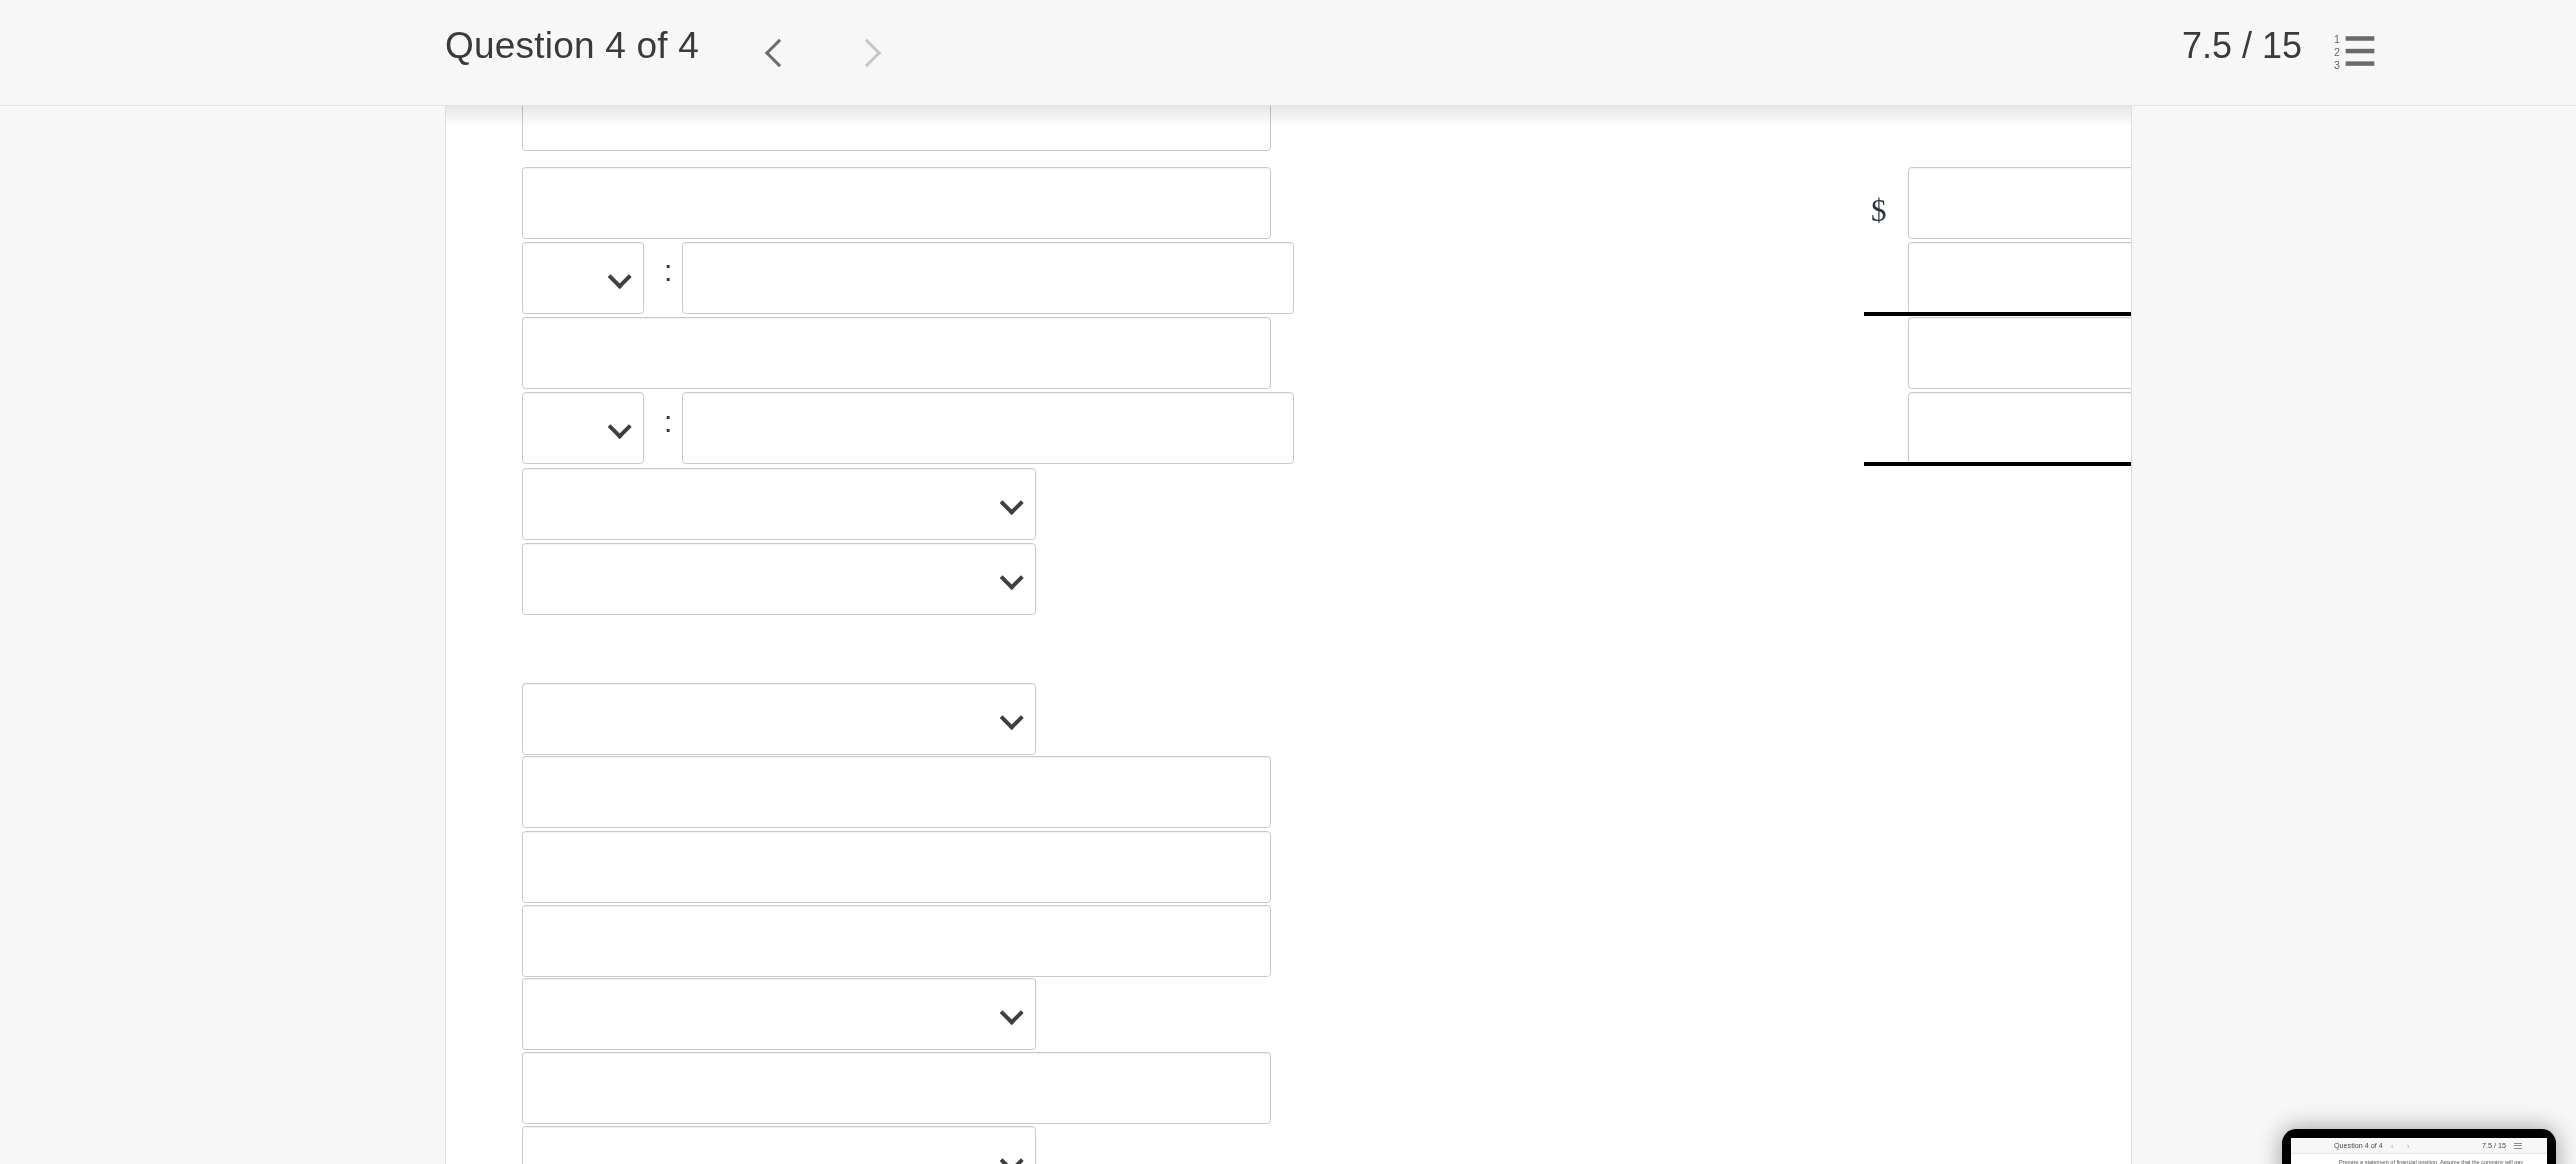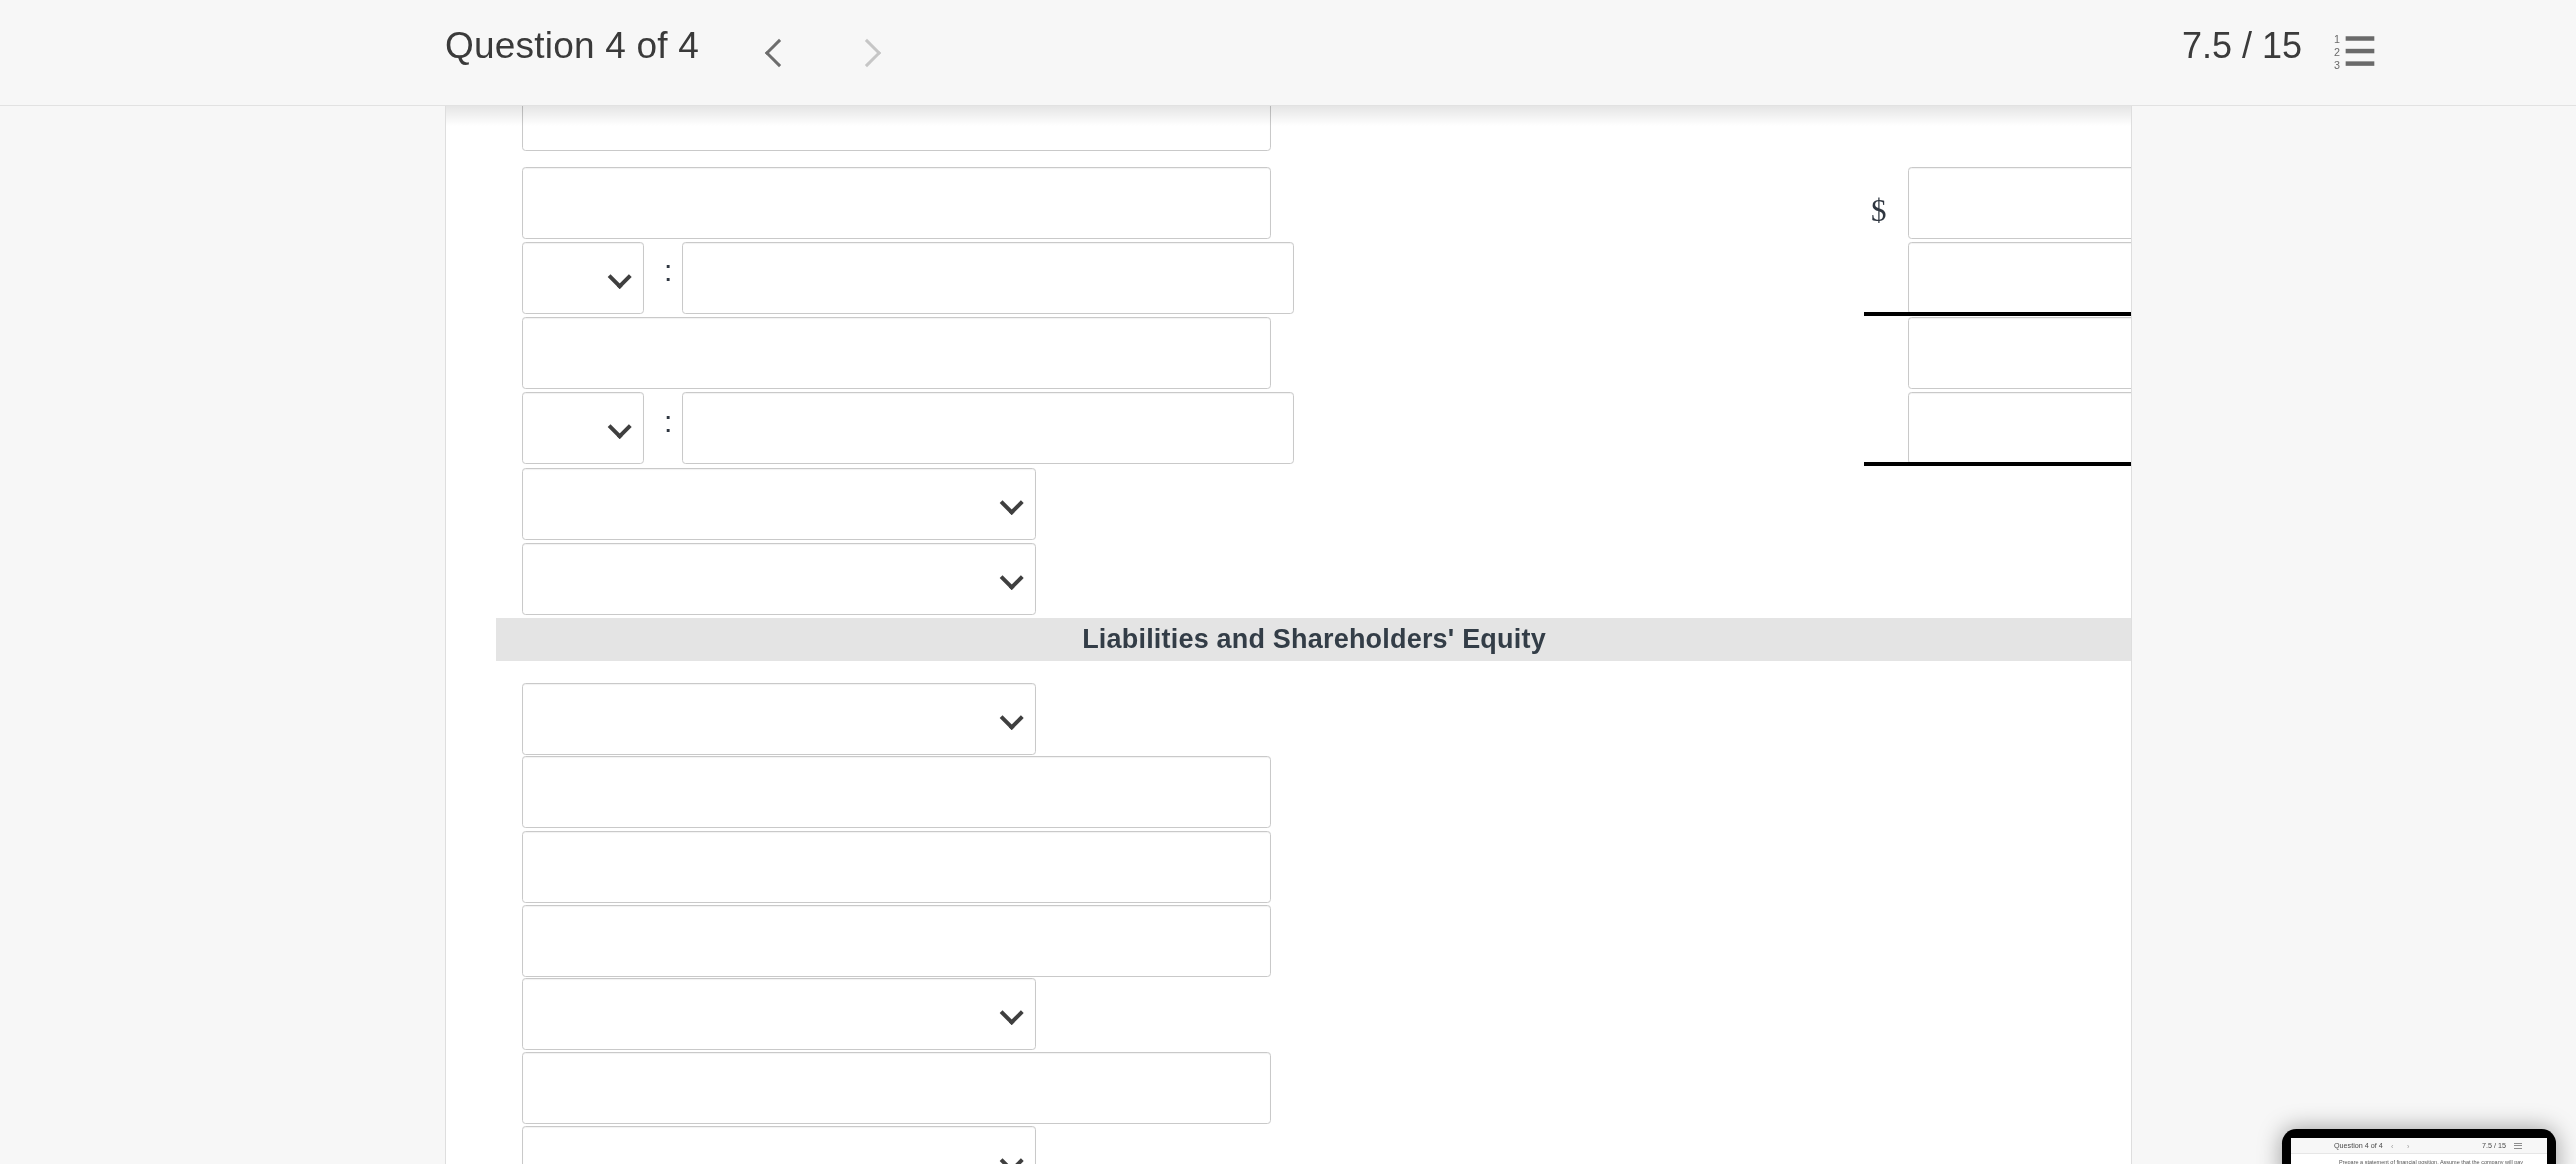--- a/index.html
+++ b/index.html
@@ -198,23 +198,20 @@
 
       <div class="rule" style="left:1418px;top:356px;width:371px;"></div>
 
       <div class="sel" style="left:76px;top:362px;width:514px;height:72px;">
         <span class="caret"></span>
       </div>
       <div class="sel" style="left:76px;top:437px;width:514px;height:72px;">
         <span class="caret"></span>
       </div>
 
-      <div class="section-bar" style="left:50px;top:512px;width:1636px;height:43px;">
-        <span>Liabilities and Shareholders' Equity</span>
-      </div>
 
       <div class="sel" style="left:76px;top:577px;width:514px;height:72px;">
         <span class="caret"></span>
       </div>
 
       <input class="fld" style="left: 76px; top: 650px; width: 749px; height: 72px;" value="">
 
       <input class="fld" style="left: 76px; top: 725px; width: 749px; height: 72px;" value="">
 
       <input class="fld" style="left: 76px; top: 799px; width: 749px; height: 72px;" value="">

